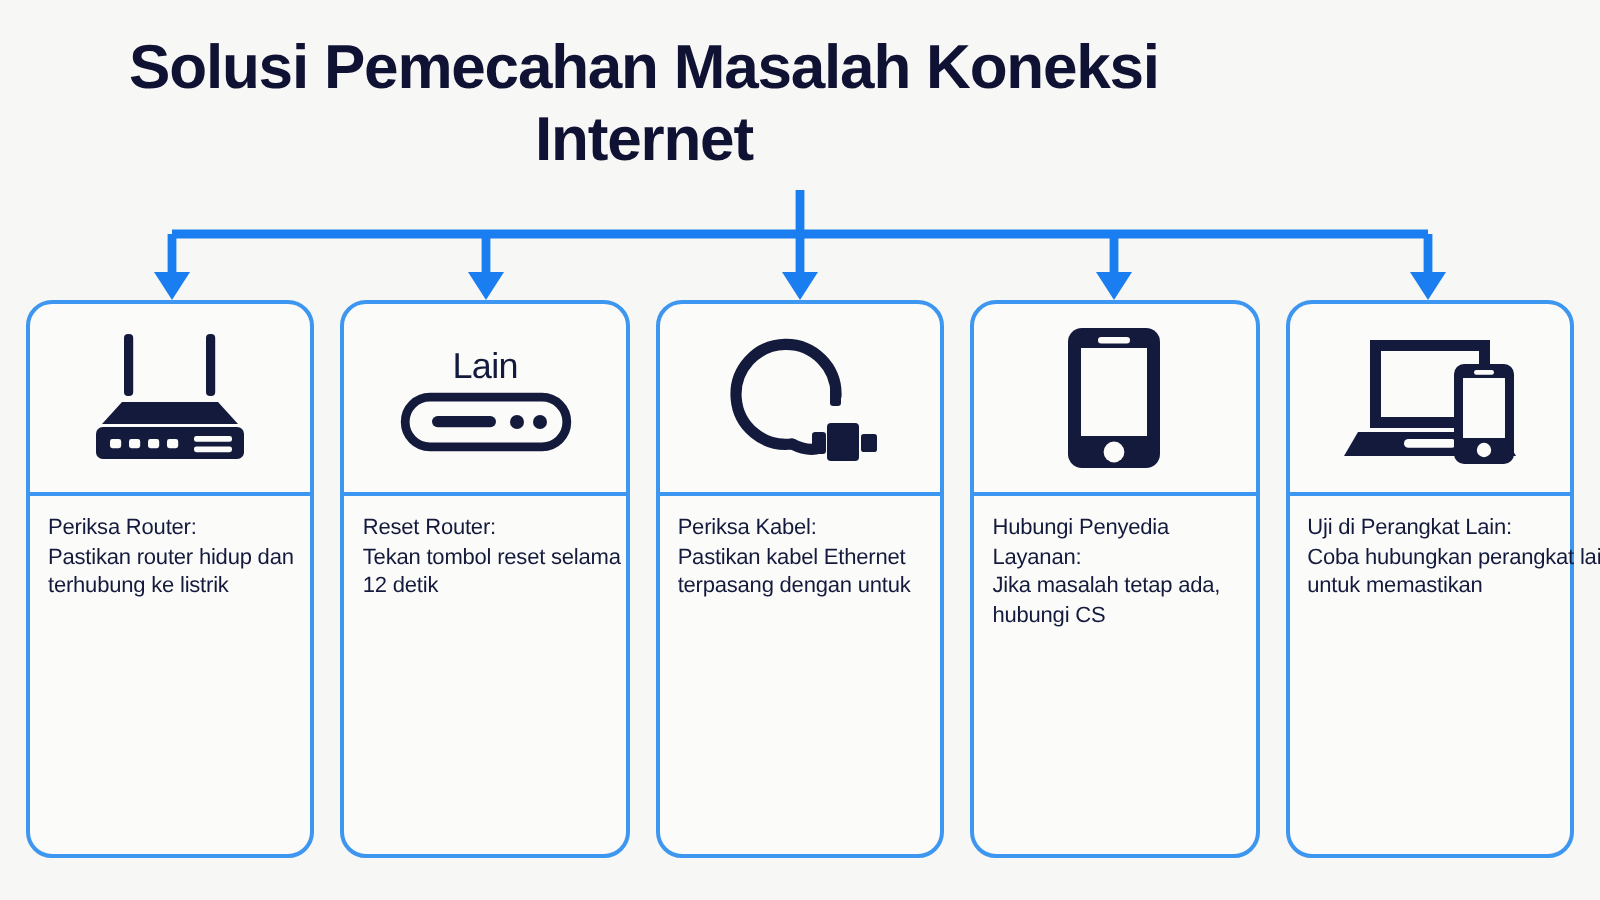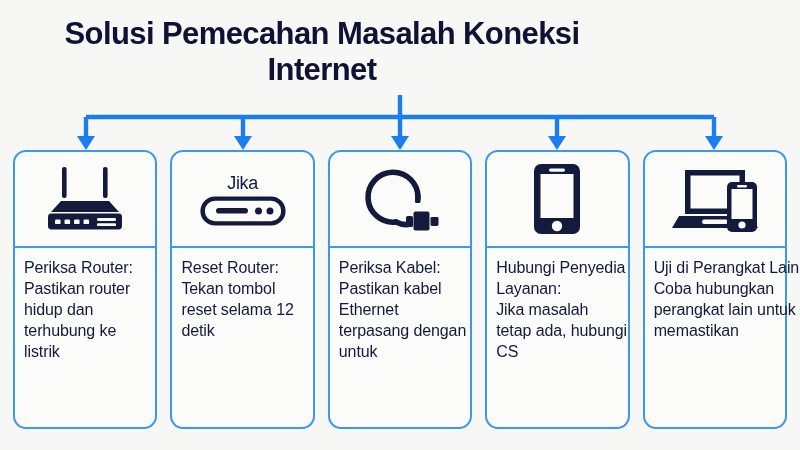--- a/index.html
+++ b/index.html
@@ -68,21 +68,21 @@
     flex: 0 0 96px;
     display: flex;
     align-items: center;
     justify-content: center;
     border-bottom: 2.6px solid #3d96f0;
   }
 
   .card-body {
     flex: 1 1 auto;
     padding: 9px 0 0 9px;
-    font-size: 16px;
+    font-size: 11px;
     line-height: 1.32;
     color: #141a3c;
     letter-spacing: -0.1px;
     white-space: pre-line;
     overflow: visible;
   }
 
   .card-body.overflow {
     width: 166px;
   }
@@ -148,21 +148,21 @@
         </g>
       </svg>
     </div>
     <div class="card-body">Periksa Router:
 Pastikan router hidup dan terhubung ke listrik</div>
   </div>
 
   <div class="card">
     <div class="card-icon">
       <div class="reset-wrap">
-        <div class="reset-label">Jika</div>
+        <div class="reset-label">Lain</div>
         <svg class="icon-svg" width="86" height="30" viewBox="0 0 86 30">
           <rect x="2.6" y="2.6" width="80.8" height="24.8" rx="12.4" fill="#fbfbfa" stroke="#141a3c" stroke-width="4.4"></rect>
           <rect x="16" y="12" width="32" height="5.6" rx="2.8" fill="#141a3c"></rect>
           <circle cx="58.5" cy="15" r="3.5" fill="#141a3c"></circle>
           <circle cx="70" cy="15" r="3.5" fill="#141a3c"></circle>
         </svg>
       </div>
     </div>
     <div class="card-body">Reset Router:
 Tekan tombol reset selama 12 detik</div>

